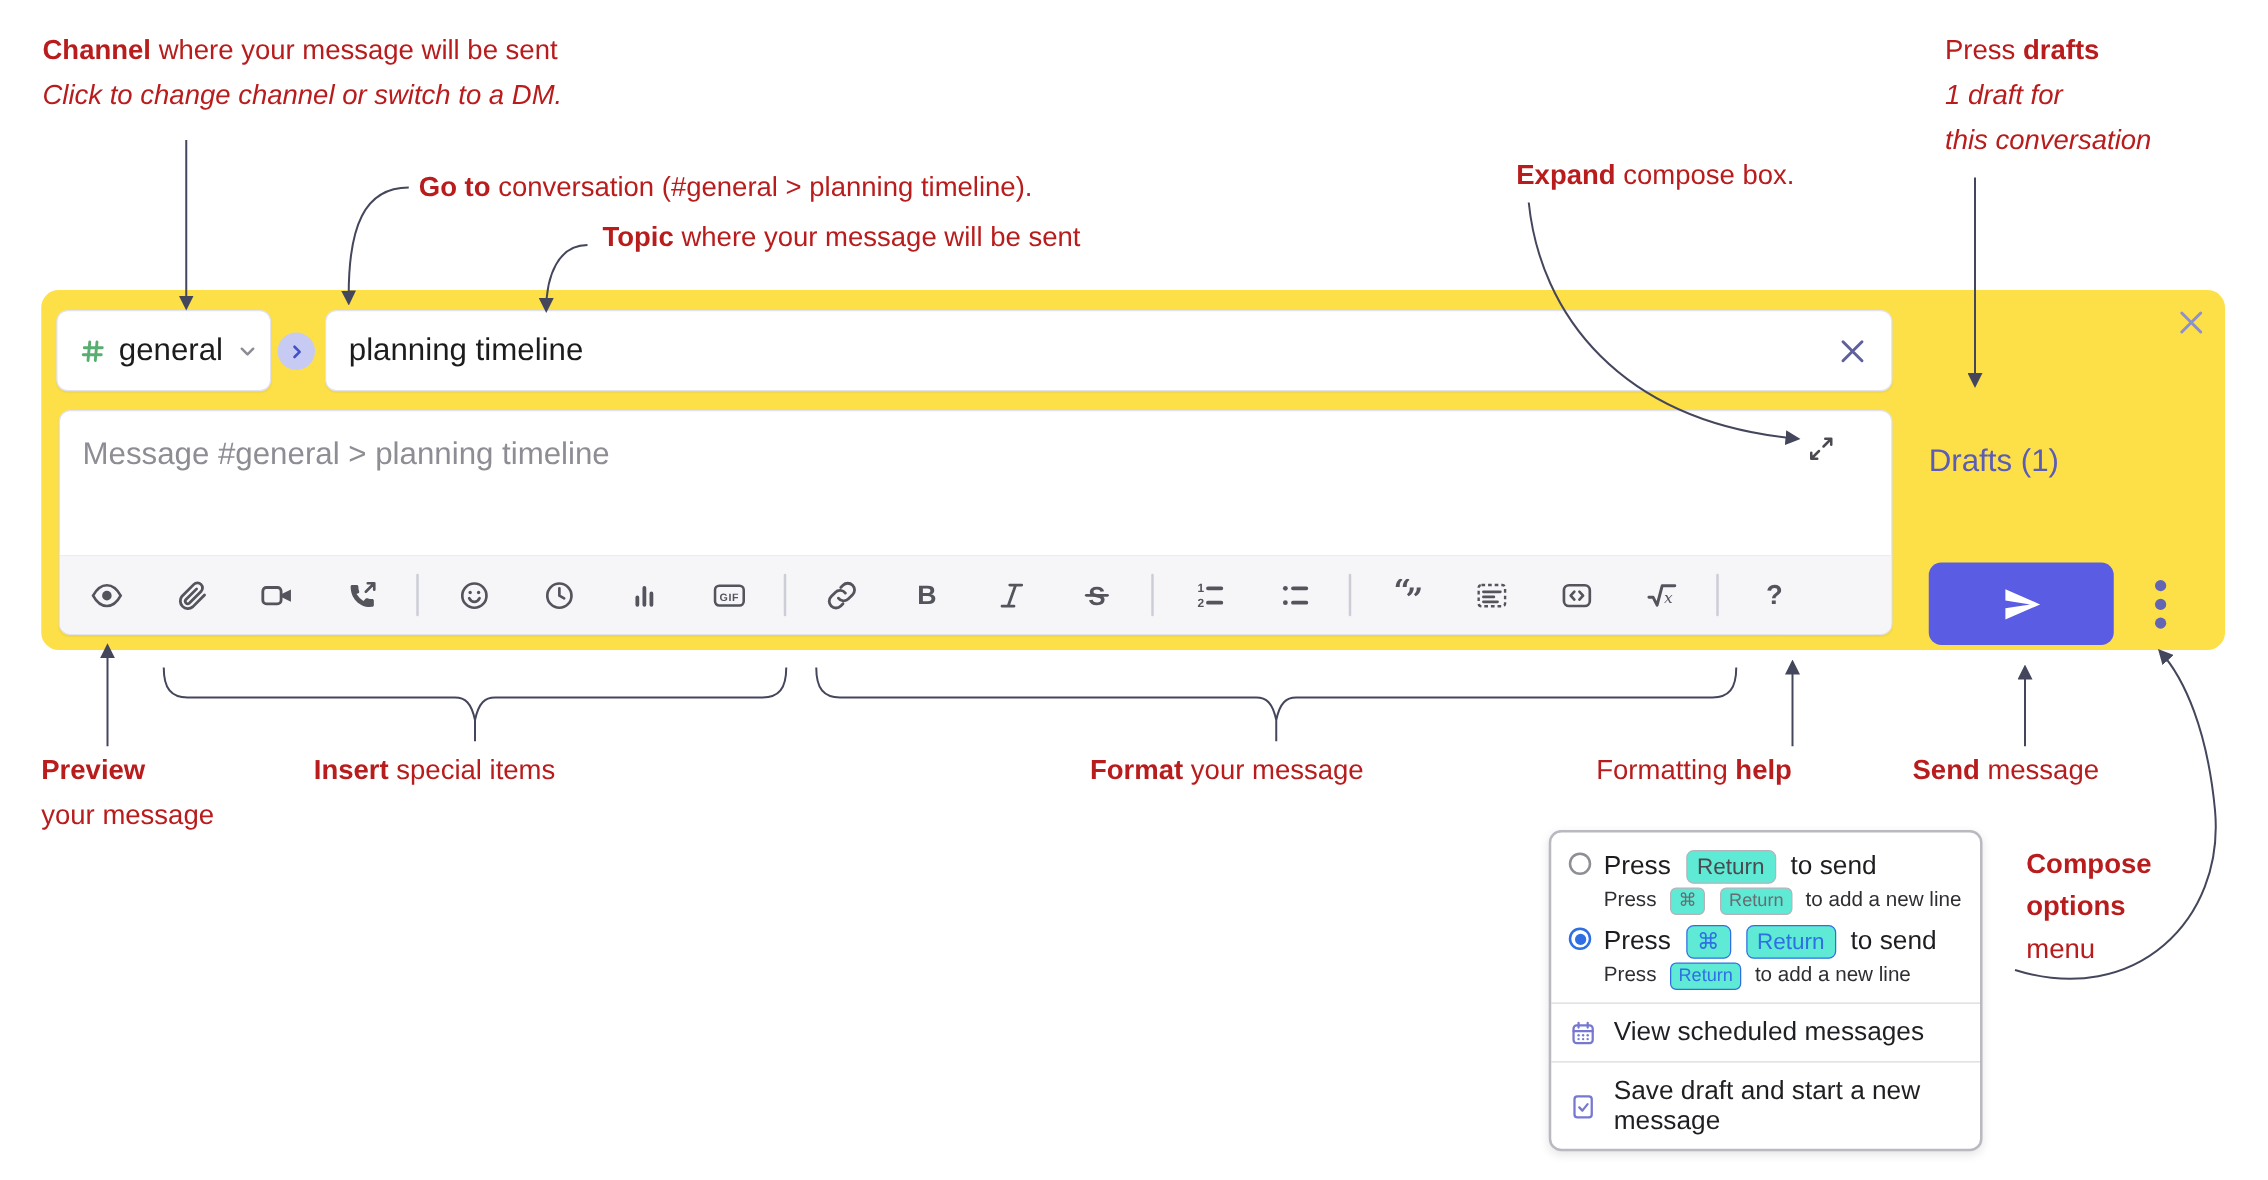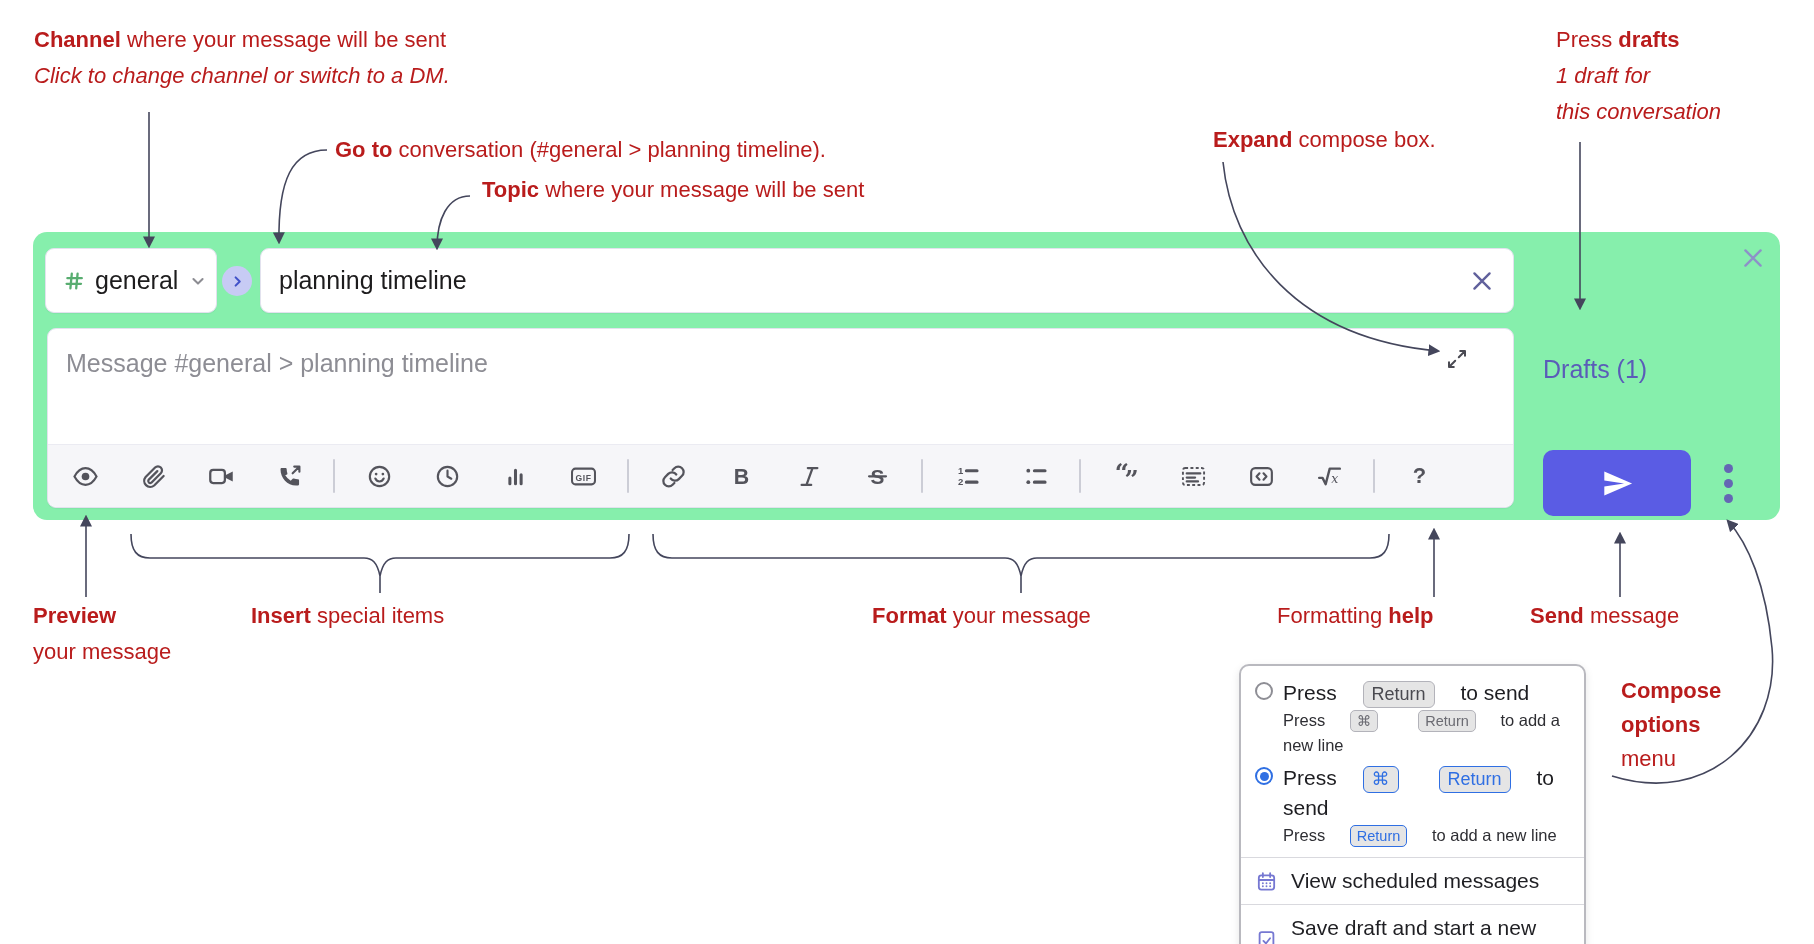--- a/index.html
+++ b/index.html
@@ -5,21 +5,21 @@
   html,body{margin:0;padding:0;}
   body{width:1814px;height:944px;position:relative;overflow:hidden;background:#ffffff;
        font-family:"Liberation Sans",sans-serif;color:#262941;}
   
   .ann{position:absolute;font-size:22px;line-height:36px;color:#b91c1c;}
   .ann b{font-weight:700;}
   .it{font-style:italic;}
   
   #connectors{position:absolute;left:0;top:0;width:1814px;height:944px;pointer-events:none;z-index:30;}
   
-  #panel{position:absolute;left:33px;top:232px;width:1747px;height:288px;background:#86efac;border-radius:14px;}
+  #panel{position:absolute;left:33px;top:232px;width:1747px;height:288px;background:#fde047;border-radius:14px;}
   .whitebox{background:#ffffff;border:1px solid #e2e2ee;box-shadow:0 1px 1px rgba(40,40,80,.05);border-radius:9px;}
   #channel-btn{position:absolute;left:12px;top:16px;width:172px;height:65px;display:flex;align-items:center;gap:9px;padding:0 12px 0 16px;box-sizing:border-box;cursor:pointer;}
   #channel-btn .name{font-size:25px;color:#1d1c1d;flex:1;}
   #goto-circle{position:absolute;left:189px;top:34px;width:30px;height:30px;border-radius:50%;background:#c7cbf4;display:flex;align-items:center;justify-content:center;cursor:pointer;}
   #topic-field{position:absolute;left:227px;top:16px;width:1254px;height:65px;display:flex;align-items:center;padding:0 18px;box-sizing:border-box;}
   #topic-field .val{font-size:25px;color:#1d1c1d;flex:1;}
   #msgbox{position:absolute;left:14px;top:96px;width:1467px;height:180px;box-sizing:border-box;}
   #placeholder{position:absolute;left:18px;top:20px;font-size:25px;color:#8d8d94;}
   #expand-btn{position:absolute;right:44px;top:18px;width:24px;height:24px;color:#4a4a52;cursor:pointer;}
   #tbar{position:absolute;left:0;bottom:0;width:100%;height:63px;background:#f6f6f9;border-top:1px solid #ebebf2;
@@ -40,21 +40,21 @@
   #popup{position:absolute;left:1239px;top:664px;width:347px;box-sizing:border-box;background:#fff;
          border:2px solid #b9b9bf;border-radius:10px;box-shadow:0 3px 8px rgba(0,0,0,.10);padding:9px 0 6px 0;z-index:20;}
   .opt{display:flex;gap:10px;padding:3px 14px 2px 14px;cursor:pointer;}
   .radio{width:18px;height:18px;border:2px solid #8e8e95;border-radius:50%;box-sizing:border-box;margin-top:4px;flex:0 0 auto;
          display:flex;align-items:center;justify-content:center;}
   .radio.sel{border-color:#2f6fe3;}
   .radio.sel .rd{width:9px;height:9px;border-radius:50%;background:#2f6fe3;}
   .opt .main{font-size:21px;color:#1d1d21;line-height:30px;}
   .opt .sub{font-size:16.5px;color:#2e2e33;line-height:25px;}
   .key{display:inline-block;border:1.5px solid #b3b3ba;border-radius:6px;padding:0 8px;font-size:18px;line-height:25px;
-       color:#4a4a50;background:#e5e5e5;margin:0 20px;vertical-align:baseline;}
+       color:#4a4a50;background:#5eead4;margin:0 6px;vertical-align:baseline;}
   .key.sm{font-size:14.5px;line-height:20px;padding:0 6px;border-radius:5px;color:#6b6b72;}
   .key.blue{border-color:#2f6fe3;color:#2f6fe3;}
   .mdiv{border-top:1px solid #d9d9de;margin:7px 0;}
   .mitem{display:flex;align-items:center;gap:13px;padding:4px 14px;font-size:21px;color:#1f1f23;cursor:pointer;}
   .mitem .mic{width:23px;height:23px;color:#7678d2;flex:0 0 auto;}
   .hidden-defs{position:absolute;width:0;height:0;overflow:hidden;}
 </style>
 </head>
 <body>
 

